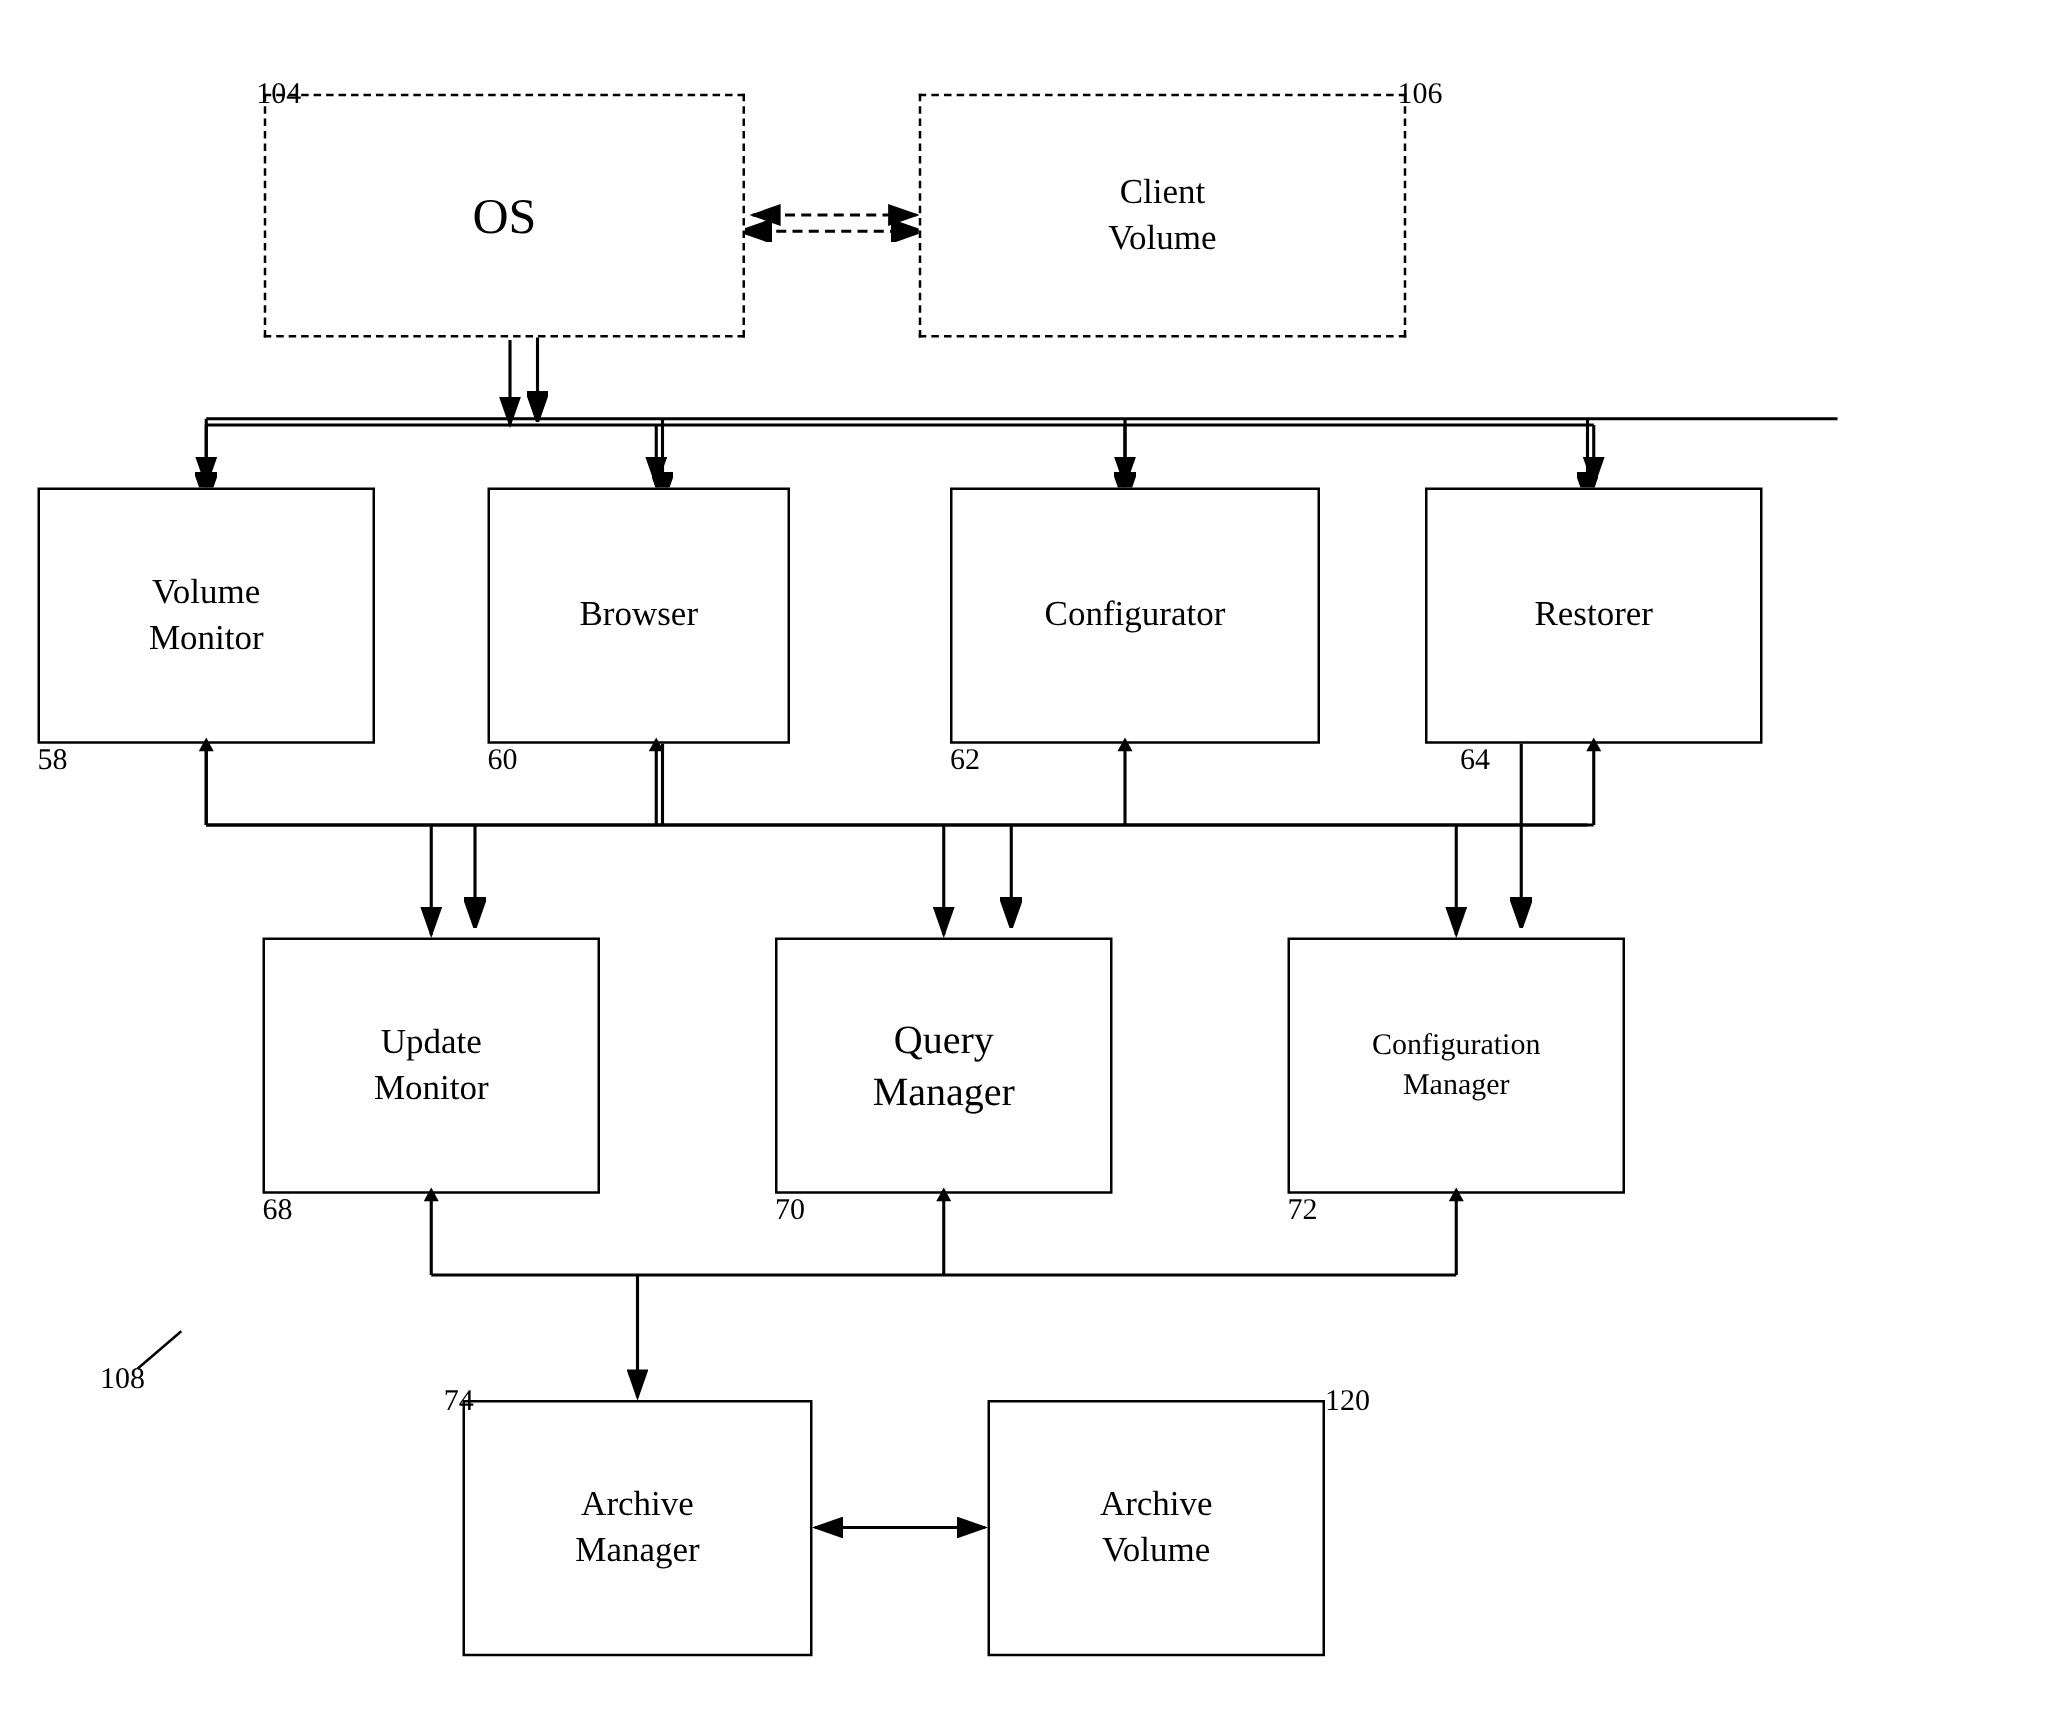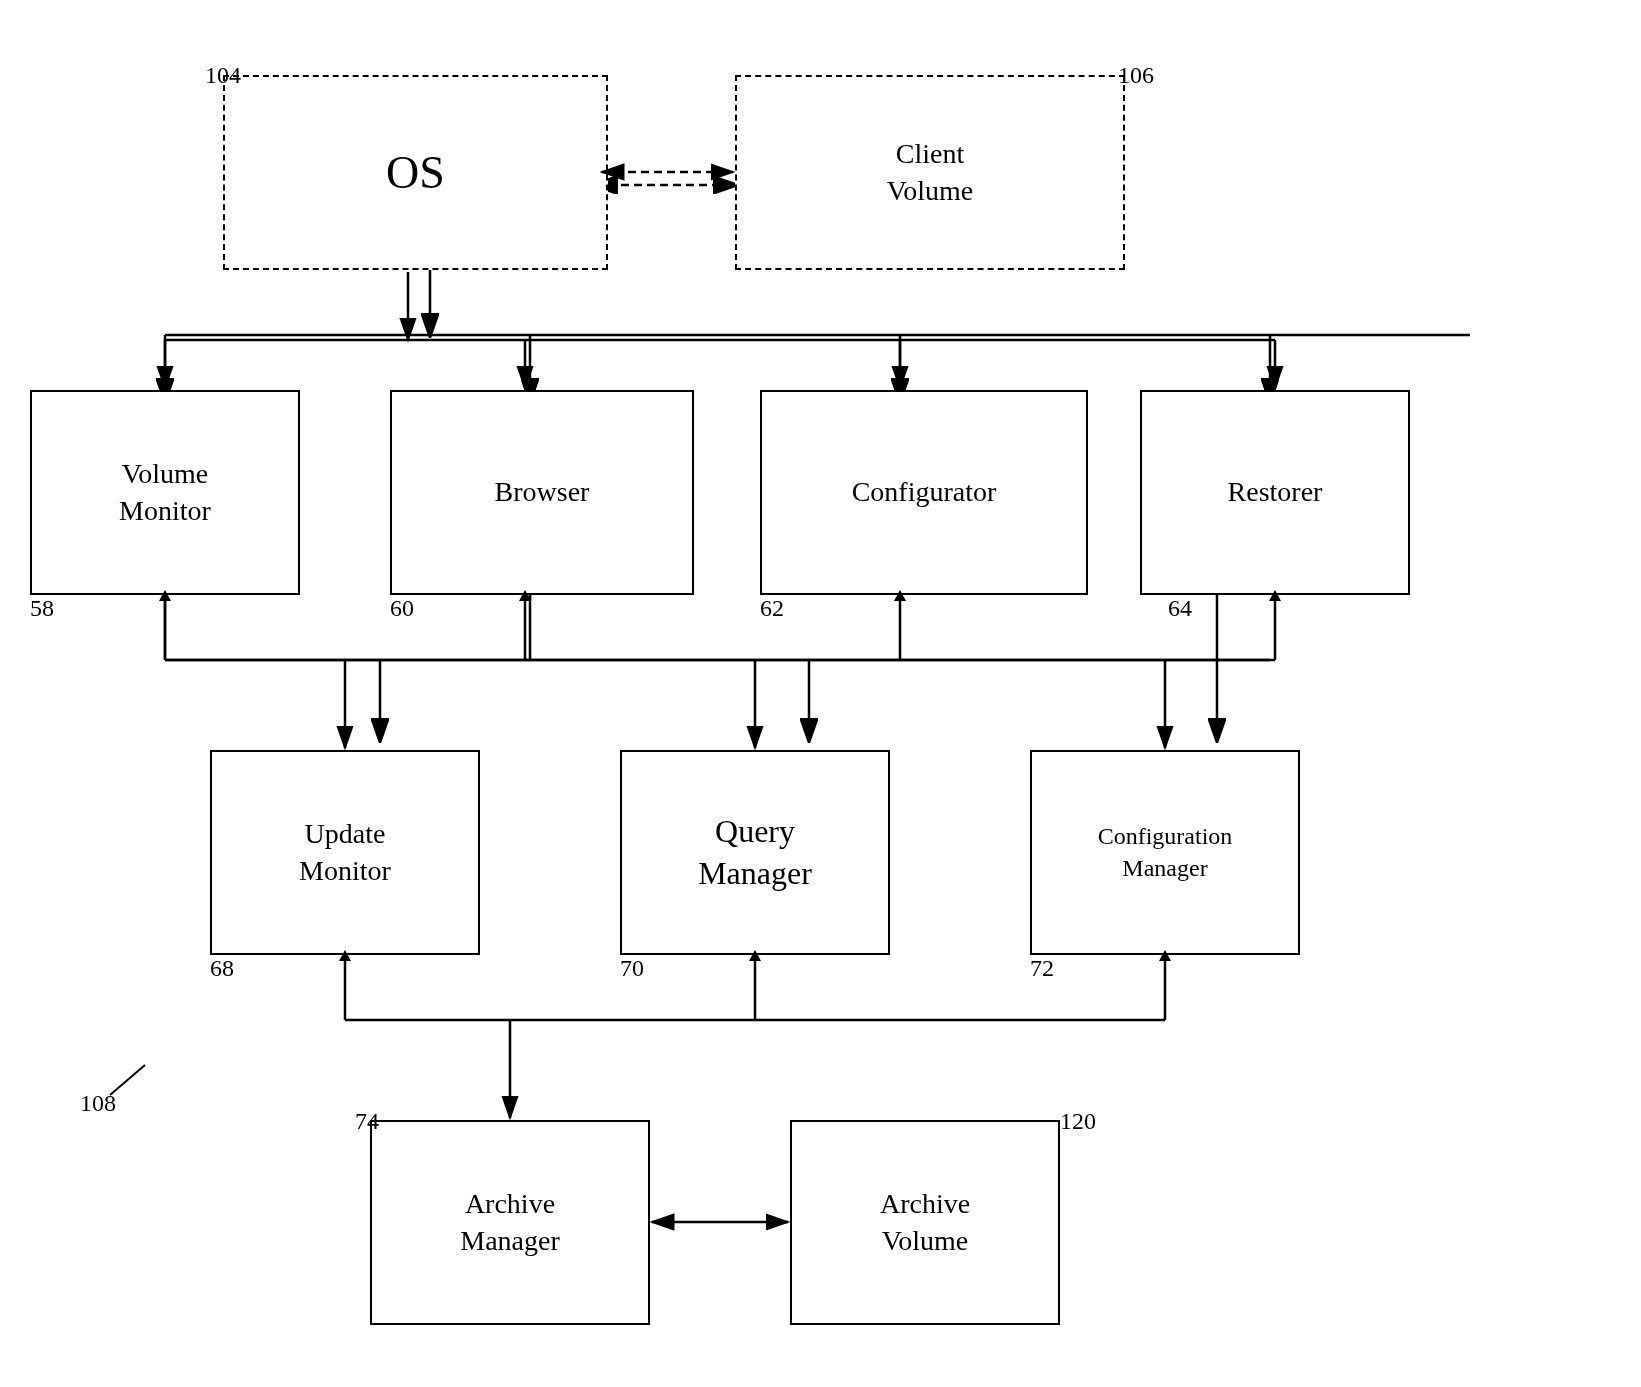--- a/index.html
+++ b/index.html
@@ -102,37 +102,37 @@
     <line x1="809" y1="660" x2="809" y2="740" stroke="#000" stroke-width="2.5" marker-end="url(#arrowhead-end)"></line>
 
     <line x1="1217" y1="590" x2="1217" y2="740" stroke="#000" stroke-width="2.5" marker-end="url(#arrowhead-end)"></line>
 
     <line x1="530" y1="590" x2="530" y2="660" stroke="#000" stroke-width="2.5"></line>
 
     <line x1="530" y1="595" x2="530" y2="600" stroke="#000" stroke-width="0"></line>
 
   </svg>
 
-  <div class="box dashed" style="left:223px; top:75px; width:385px; height:195px; font-size:46px;">
+  <div class="box dashed" style="left:211px; top:75px; width:385px; height:195px; font-size:40px;">
     <span>OS</span>
   </div>
 
   <div class="box dashed" style="left:735px; top:75px; width:390px; height:195px; font-size:28px;">
     <span>Client<br>Volume</span>
   </div>
 
   <div class="box" style="left:30px; top:390px; width:270px; height:205px; font-size:28px;">
     <span>Volume<br>Monitor</span>
   </div>
 
-  <div class="box" style="left:390px; top:390px; width:304px; height:205px; font-size:28px;">
+  <div class="box" style="left:390px; top:390px; width:242px; height:205px; font-size:28px;">
     <span>Browser</span>
   </div>
 
-  <div class="box" style="left:760px; top:390px; width:328px; height:205px; font-size:28px;">
+  <div class="box" style="left:760px; top:390px; width:296px; height:205px; font-size:28px;">
     <span>Configurator</span>
   </div>
 
   <div class="box" style="left:1140px; top:390px; width:270px; height:205px; font-size:28px;">
     <span>Restorer</span>
   </div>
 
   <div class="box" style="left:210px; top:750px; width:270px; height:205px; font-size:28px;">
     <span>Update<br>Monitor</span>
   </div>

